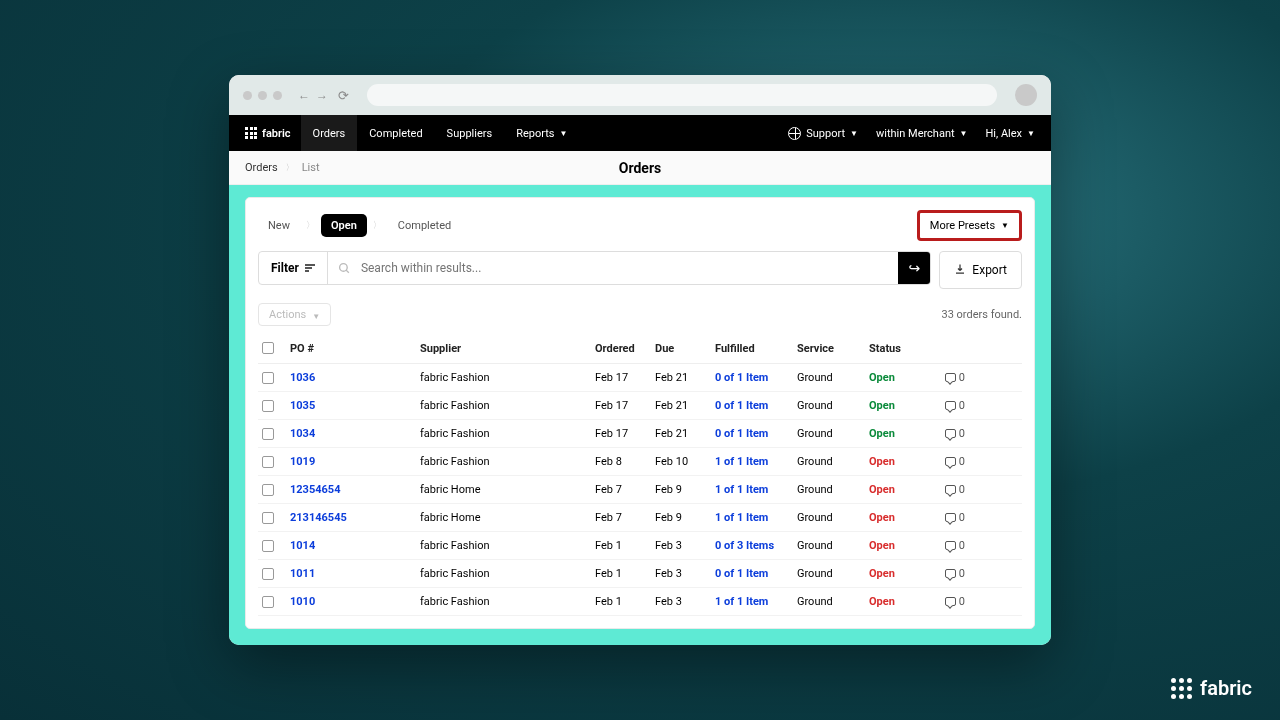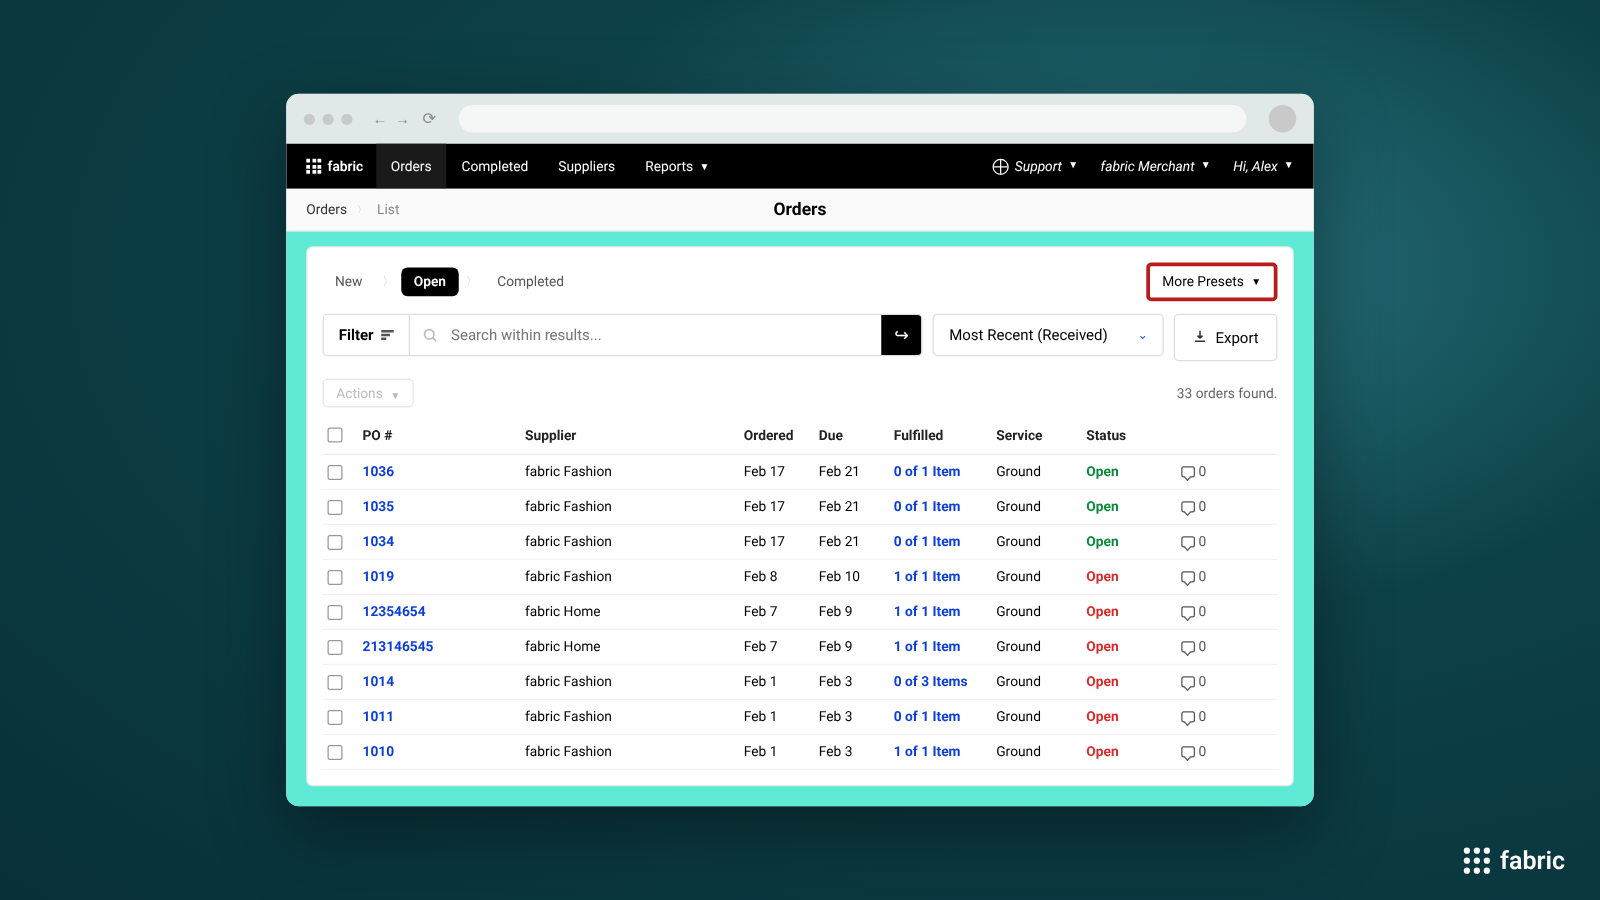--- a/index.html
+++ b/index.html
@@ -15,21 +15,21 @@
 .avatar-dot { width: 22px; height: 22px; border-radius: 50%; background: #c9c9c9; }
 
 .header-bar { height: 36px; background: #000; color: #fff; display: flex; align-items: center; padding: 0 16px; font-size: 11px; }
 .logo { display: flex; align-items: center; gap: 5px; font-weight: 600; margin-right: 10px; }
 .logo-grid { display: grid; grid-template-columns: repeat(3, 3px); grid-template-rows: repeat(3, 3px); gap: 1.5px; }
 .logo-grid span { background: #fff; width: 3px; height: 3px; }
 .nav-tabs { display: flex; align-items: center; }
 .nav-tab { padding: 0 12px; height: 36px; display: flex; align-items: center; cursor: pointer; color: #fff; }
 .nav-tab.active { background: #1a1a1a; }
 .header-right { margin-left: auto; display: flex; align-items: center; gap: 18px; }
-.header-item { display: flex; align-items: flex-start; gap: 5px; cursor: pointer; font-style: italic; }
+.header-item { display: flex; align-items: center; gap: 5px; cursor: pointer; }
 .chevron-down { font-size: 8px; }
 .globe { width: 13px; height: 13px; border: 1.5px solid #fff; border-radius: 50%; position: relative; }
 .globe::before { content: ''; position: absolute; top: 0; bottom: 0; left: 50%; width: 1px; background: #fff; }
 .globe::after { content: ''; position: absolute; left: 0; right: 0; top: 50%; height: 1px; background: #fff; }
 
 .breadcrumb-row { height: 34px; background: #fafafa; display: flex; align-items: center; padding: 0 16px; position: relative; border-bottom: 1px solid #eee; }
 .breadcrumb { font-size: 11px; color: #333; display: flex; align-items: center; gap: 8px; }
 .breadcrumb .sep { color: #bbb; font-size: 8px; }
 .breadcrumb .inactive { color: #888; }
 .page-title { position: absolute; left: 50%; transform: translateX(-50%); font-weight: 700; font-size: 14px; }
@@ -126,21 +126,21 @@
         <div class="nav-tab">Suppliers</div>
         <div class="nav-tab">Reports<span class="chevron-down" style="margin-left: 5px;">▼</span></div>
       </div>
     <div class="header-right">
       <div class="header-item">
         <span class="globe"></span>
         <span>Support</span>
         <span class="chevron-down">▼</span>
       </div>
       <div class="header-item">
-        <span>fabric Merchant</span>
+        <span>within Merchant</span>
         <span class="chevron-down">▼</span>
       </div>
       <div class="header-item">
         <span>Hi, Alex</span>
         <span class="chevron-down">▼</span>
       </div>
     </div>
   </div>
 
   <div class="breadcrumb-row">
@@ -180,24 +180,20 @@
           </div>
           <div class="search-icon-w">
             <svg width="13" height="13" viewBox="0 0 24 24" fill="none" stroke="currentColor" stroke-width="2.5">
                 <circle cx="10" cy="10" r="7"></circle>
                 <line x1="20" y1="20" x2="15" y2="15"></line>
               </svg>
           </div>
           <input class="search-input" placeholder="Search within results..." style="">
           <div class="go-btn">↪</div>
         </div>
-        <div class="sort-select">
-          <span>Most Recent (Received)</span>
-          <span class="sort-chevron">⌄</span>
-        </div>
         <div class="export-btn">
           <span>
             <svg width="12" height="12" viewBox="0 0 24 24" fill="none" stroke="#333" stroke-width="2.5">
                 <path d="M12 3v12m0 0l-4-4m4 4l4-4M4 20h16"></path>
               </svg>
           </span>
           <span>Export</span>
         </div>
       </div>
 

